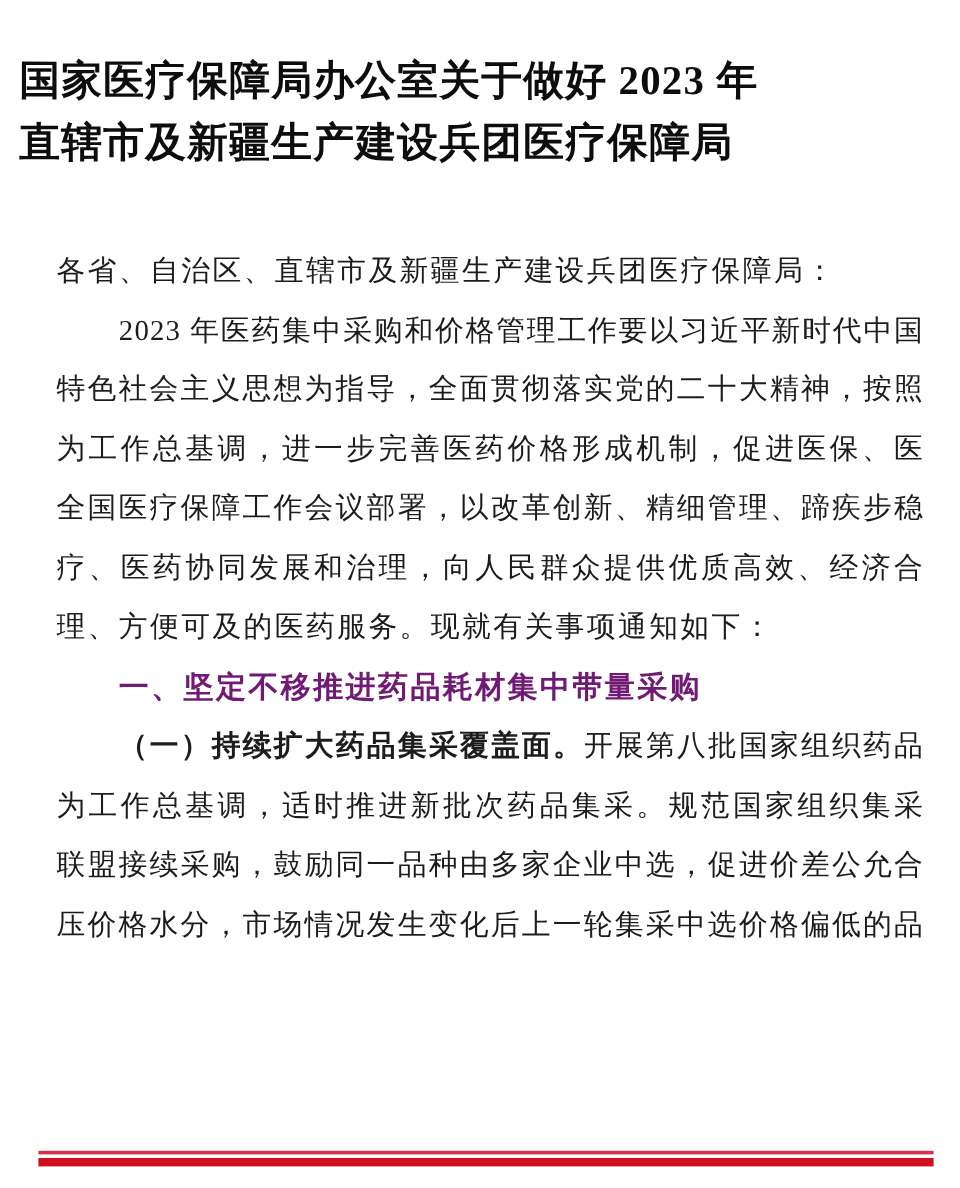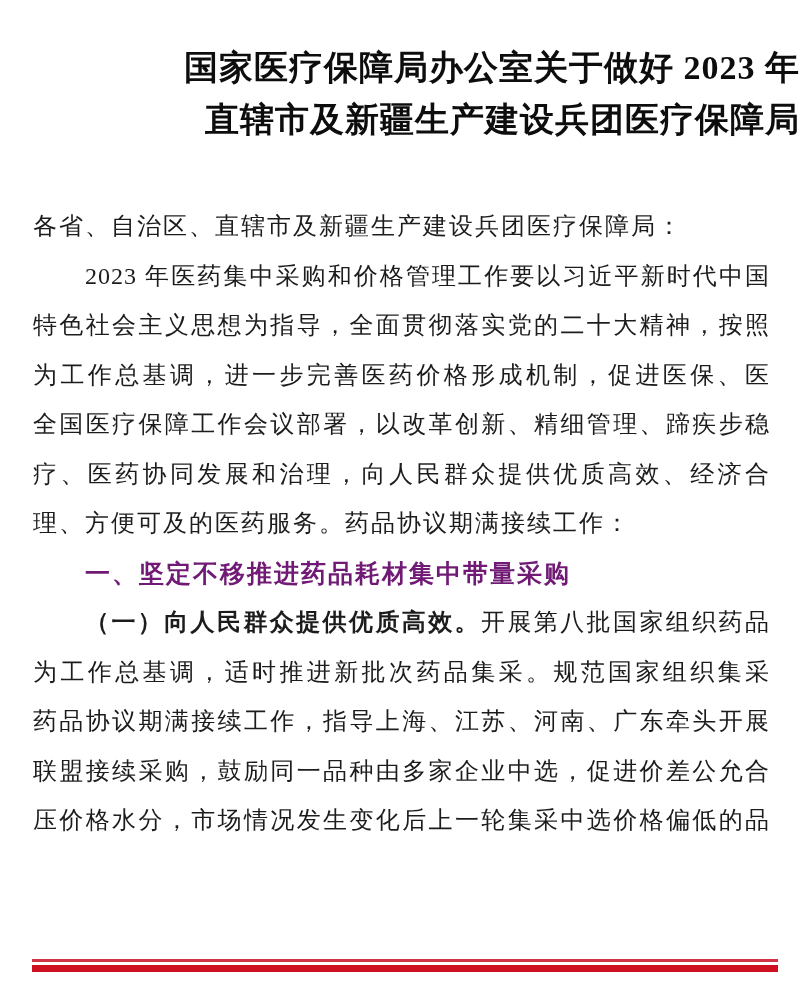--- a/index.html
+++ b/index.html
@@ -9,24 +9,23 @@
     width: 800px;
     height: 990px;
     background: #ffffff;
     overflow: hidden;
     font-family: "Liberation Serif", "DejaVu Serif", serif;
     color: #141414;
   }
   .title-block {
     position: absolute;
     top: 42px;
-    left: 0;
+    left: 16px;
     right: 0;
-    text-align: right;
-    padding-left: 44px;
+    text-align: left;
   }
   .title-line {
     font-size: 34px;
     line-height: 52px;
     font-weight: bold;
     letter-spacing: 1px;
     color: #0d0d0d;
   }
   .content {
     position: absolute;
@@ -35,20 +34,21 @@
     width: 737px;
   }
   .line {
     height: 49.5px;
     line-height: 49.5px;
     font-size: 24px;
     letter-spacing: 2px;
     color: #1c1c1c;
     white-space: normal;
     overflow: visible;
+    margin-left: 14px;
   }
   .j {
     text-align: justify;
     text-align-last: justify;
     text-justify: inter-character;
     letter-spacing: 1px;
   }
   .ind { text-indent: 52px; }
   .h {
     font-family: "Liberation Sans", "DejaVu Sans", sans-serif;
@@ -85,27 +85,26 @@
   </div>
 
   <div class="content">
     <div class="line">各省、自治区、直辖市及新疆生产建设兵团医疗保障局：</div>
 
     <div class="line j ind">2023 年医药集中采购和价格管理工作要以习近平新时代中国</div>
     <div class="line j">特色社会主义思想为指导，全面贯彻落实党的二十大精神，按照</div>
     <div class="line j">为工作总基调，进一步完善医药价格形成机制，促进医保、医</div>
     <div class="line j">全国医疗保障工作会议部署，以改革创新、精细管理、蹄疾步稳</div>
     <div class="line j">疗、医药协同发展和治理，向人民群众提供优质高效、经济合</div>
-    <div class="line">理、方便可及的医药服务。药品协议期满接续工作：</div>
+    <div class="line">理、方便可及的医药服务。现就有关事项通知如下：</div>
 
     <div class="line h ind">一、坚定不移推进药品耗材集中带量采购</div>
 
-    <div class="line j ind"><span class="lead">（一）向人民群众提供优质高效。</span><span>开展第八批国家组织药品</span></div>
+    <div class="line j ind"><span class="lead">（一）持续扩大药品集采覆盖面。</span><span>开展第八批国家组织药品</span></div>
     <div class="line j">为工作总基调，适时推进新批次药品集采。规范国家组织集采</div>
-    <div class="line j">药品协议期满接续工作，指导上海、江苏、河南、广东牵头开展</div>
     <div class="line j">联盟接续采购，鼓励同一品种由多家企业中选，促进价差公允合</div>
     <div class="line j">压价格水分，市场情况发生变化后上一轮集采中选价格偏低的品</div>
   </div>
 
   <div class="rule rule-thin"></div>
   <div class="rule rule-thick"></div>
 
 </div>
 
 </body></html>

